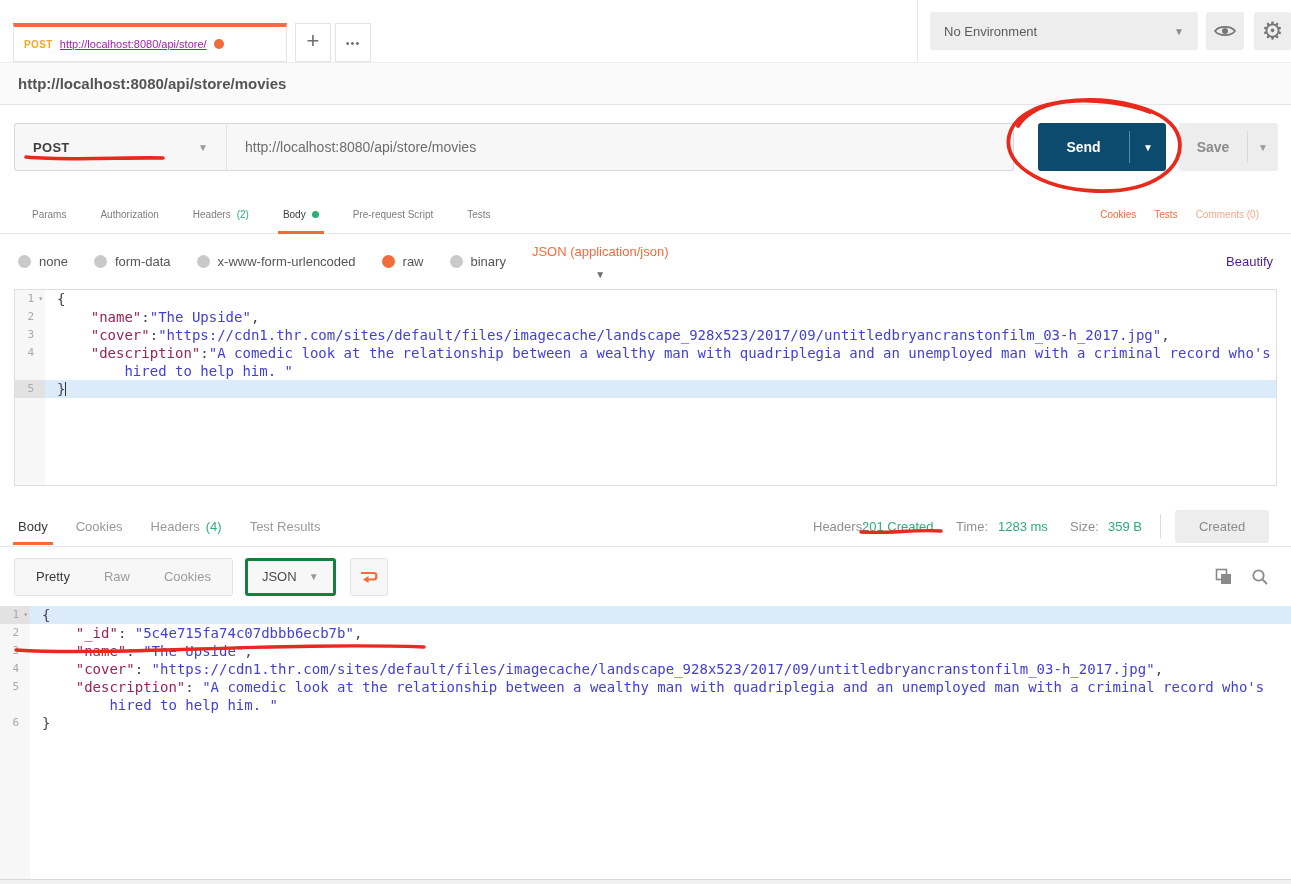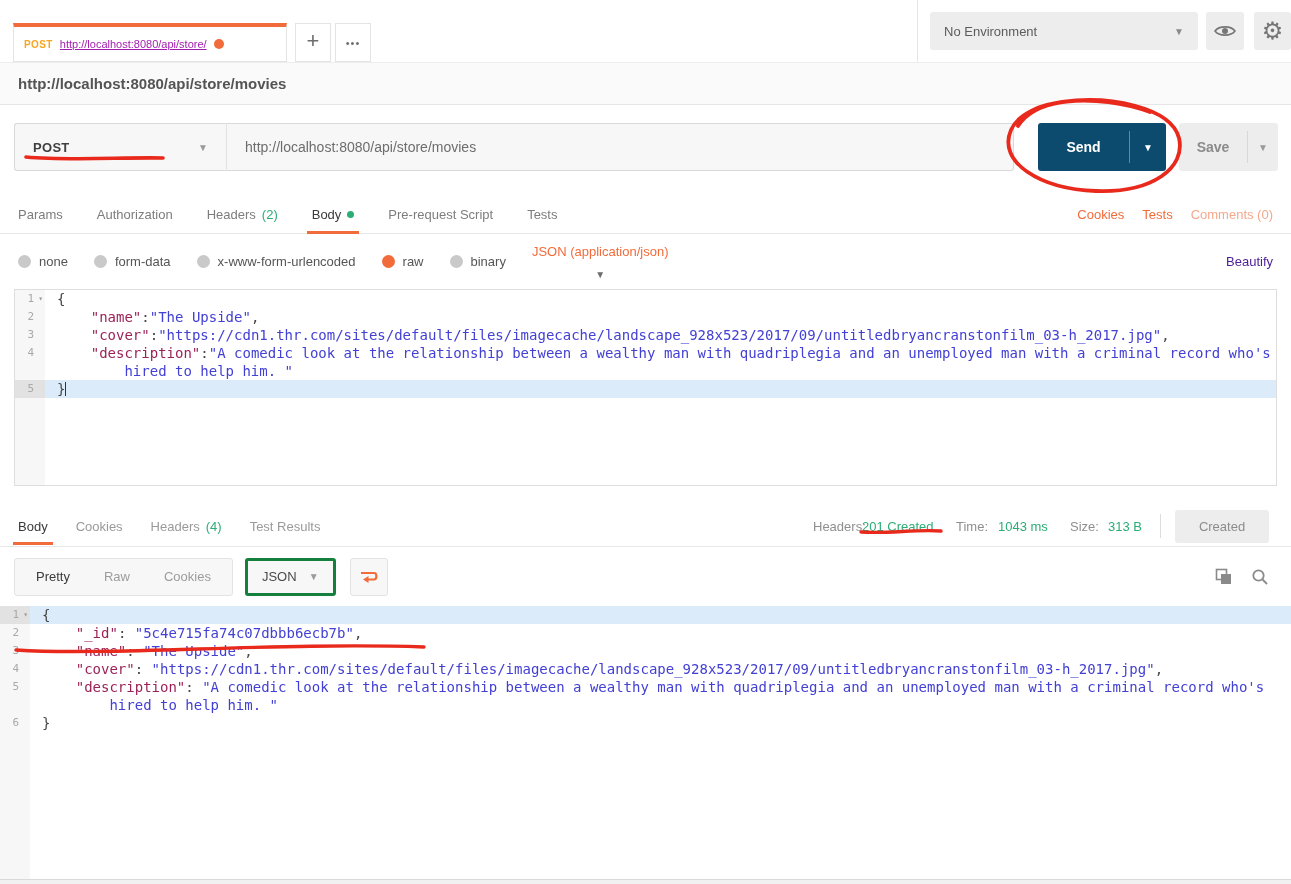--- a/index.html
+++ b/index.html
@@ -49,21 +49,21 @@
   .send-sep { width:1px; background:rgba(255,255,255,.35); margin:8px 0; }
   .send-caret { width:36px; display:flex; align-items:center; justify-content:center; font-size:10px; }
   .save-btn { position:absolute; left:1179px; top:18px; width:99px; height:48px; background:#ededed;
               border-radius:3px; display:flex; color:#8b8b8b; }
   .save-label { flex:1; display:flex; align-items:center; justify-content:center; font-size:14px; font-weight:700; }
   .save-sep { width:1px; background:#d8d8d8; margin:8px 0; }
   .save-caret { width:30px; display:flex; align-items:center; justify-content:center; font-size:10px; color:#9a9a9a; }
 
   
   .reqtabs { position:absolute; top:196px; left:0; right:0; height:38px; border-bottom:1px solid #e8e8e8;
-             display:flex; align-items:center; padding:0 18px; gap:34px; font-size:13px; color:#7d7d7d; }
+             display:flex; align-items:center; padding:0 32px; gap:34px; font-size:10px; color:#7d7d7d; }
   .rtab { height:38px; display:flex; align-items:center; position:relative; gap:6px; }
   .rtab.active { color:#3a3a3a; }
   .rtab.active::after { content:""; position:absolute; left:-5px; right:-5px; bottom:0; height:3px; background:#f26b3a; }
   .count-green { color:#2bae76; }
   .green-dot { width:7px; height:7px; border-radius:50%; background:#2bae76; display:inline-block; }
   .reqtabs-right { margin-left:auto; display:flex; gap:18px; align-items:center; }
   .link-orange { color:#f26b3a; }
   .link-orange-dim { color:#f3a98c; }
 
   
@@ -288,23 +288,23 @@
         <span>Headers</span>
         <span class="count-green">(4)</span>
       </div>
       <div class="rtab" style="height:42px;">
         <span>Test Results</span>
       </div>
     </div>
     <span class="abs meta-label" style="left:813px;">Headers:</span>
     <span class="abs meta-val" style="left:862px;">201 Created</span>
     <span class="abs meta-label" style="left:956px;">Time:</span>
-    <span class="abs meta-val" style="left:998px;">1043 ms</span>
+    <span class="abs meta-val" style="left:998px;">1283 ms</span>
     <span class="abs meta-label" style="left:1070px;">Size:</span>
-    <span class="abs meta-val" style="left:1108px;">313 B</span>
+    <span class="abs meta-val" style="left:1108px;">359 B</span>
     <span class="meta-div"></span>
     <div class="download-btn">Created</div>
   </div>
 
   <div class="prettyrow">
     <div class="seg">
       <span class="seg-item active">Pretty</span>
       <span class="seg-item">Raw</span>
       <span class="seg-item">Cookies</span>
     </div>

